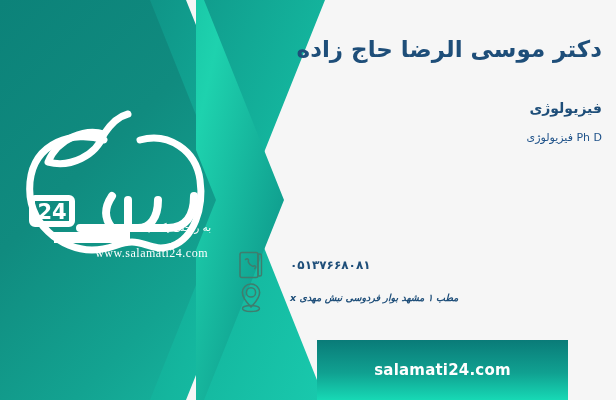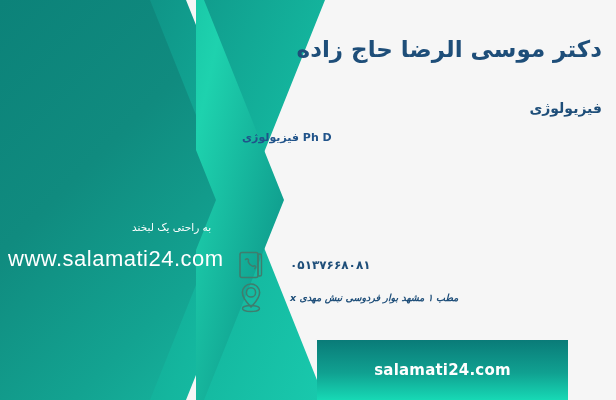--- a/index.html
+++ b/index.html
@@ -32,23 +32,23 @@
   }
   .chevron-mid svg,.chevron-white svg,.chevron-bright svg{display:block;}
 
   
   .logo-wrap{
     position:absolute;left:8px;top:104px;width:210px;height:160px;z-index:6;
   }
   .logo-wrap svg{display:block;}
   .logo-url{
     position:absolute;left:8px;top:246px;width:200px;z-index:7;
-    color:#ffffff;font-size:22px;letter-spacing:.5px;
-    text-align:left;direction:ltr;
-    font-family:Liberation Sans, sans-serif;
+    color:#ffffff;font-size:12px;letter-spacing:.5px;
+    text-align:right;direction:ltr;
+    font-family:Liberation Serif, serif;
   }
   .logo-tagline{
     position:absolute;left:132px;top:221px;width:96px;z-index:7;
     color:#ffffff;font-size:10.5px;text-align:left;direction:rtl;
     letter-spacing:.5px;
   }
 
   
   .content{
     position:absolute;right:0;top:0;width:384px;height:400px;z-index:5;
@@ -59,21 +59,21 @@
     position:absolute;right:14px;top:36px;width:360px;
     color:#1e4e79;font-size:23px;font-weight:bold;line-height:1.2;
     white-space:nowrap;text-align:right;
   }
   .specialty{
     position:absolute;right:14px;top:100px;width:360px;
     color:#1e4e79;font-size:14px;font-weight:bold;text-align:right;
   }
   .degree{
     position:absolute;right:14px;top:131px;width:360px;
-    color:#20538a;font-size:11px;font-weight:bold;text-align:left;
+    color:#20538a;font-size:11px;font-weight:normal;text-align:right;
   }
   .degree .ltr{direction:ltr;unicode-bidi:isolate;}
 
   
   .contact-row{
     position:absolute;right:10px;display:flex;align-items:center;
     justify-content:flex-end;gap:9px;width:370px;
   }
   .row-phone{top:248px;}
   .row-address{top:280px;font-style:italic;}
@@ -132,20 +132,48 @@
         <linearGradient id="gbright" x1="0" y1="0" x2="1" y2="0.6">
           <stop offset="0%" stop-color="#13b79d"></stop>
           <stop offset="45%" stop-color="#1ed2ae"></stop>
           <stop offset="100%" stop-color="#0f9c8d"></stop>
         </linearGradient>
       </defs>
       <polygon points="-60,0 8,0 88,200 8,400 -60,400 20,200" fill="url(#gbright)"></polygon>
     </svg>
   </div>
 
+  <div class="logo-wrap">
+    <svg width="210" height="160" viewBox="0 0 210 160" aria-hidden="true">
+      <g fill="none" stroke="#ffffff" stroke-width="7" stroke-linecap="round" stroke-linejoin="round">
+
+        <path d="M96,36 C66,26 26,38 22,78 C18,120 54,146 84,146
+                 C104,146 110,138 124,138 C138,138 146,148 164,142
+                 C186,134 196,104 192,76 C188,46 160,28 132,36"></path>
+
+        <path d="M40,58 C50,34 78,24 96,30 C88,52 62,64 40,58 Z"></path>
+
+        <path d="M96,30 C104,18 112,12 120,10"></path>
+      </g>
+
+      <g fill="none" stroke="#ffffff" stroke-width="8" stroke-linecap="round" stroke-linejoin="round">
+        <path d="M186,92 C186,112 178,124 160,124 L72,124"></path>
+        <path d="M150,96 C150,114 142,124 130,124"></path>
+        <path d="M120,96 L120,124"></path>
+        <path d="M104,92 C96,104 96,114 104,124"></path>
+      </g>
+
+      <g fill="#ffffff">
+        <rect x="24" y="94" width="40" height="26" rx="3" fill="none" stroke="#ffffff" stroke-width="6"></rect>
+        <text x="44" y="115" font-family="DejaVu Sans, sans-serif" font-size="21" font-weight="bold" text-anchor="middle" fill="#ffffff">24</text>
+      </g>
+
+      <rect x="46" y="128" width="76" height="11" fill="#ffffff"></rect>
+    </svg>
+  </div>
 
   <div class="logo-tagline">به راحتی یک لبخند</div>
   <div class="logo-url">www.salamati24.com</div>
 
   <div class="content">
 
     <div class="doctor-name">دکتر موسی الرضا حاج زاده</div>
 
     <div class="specialty">فیزیولوژی</div>
 

